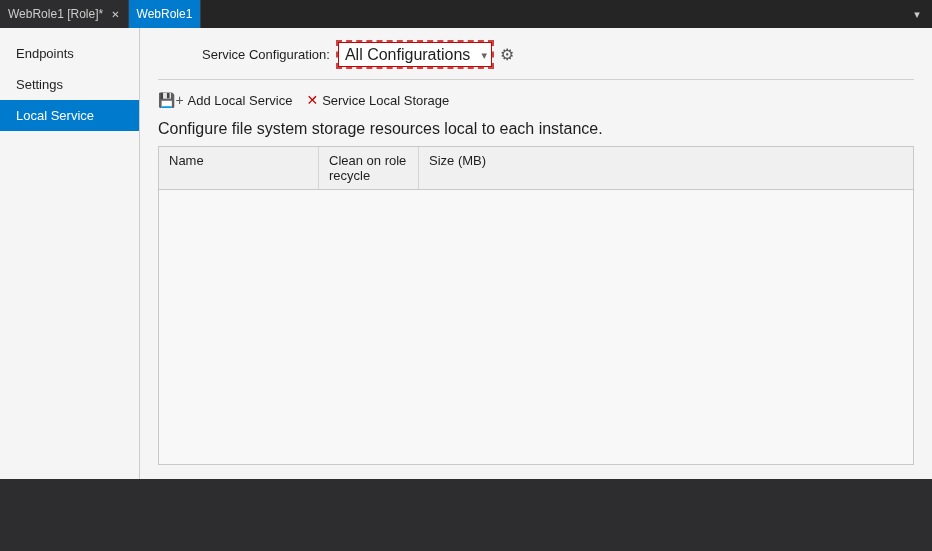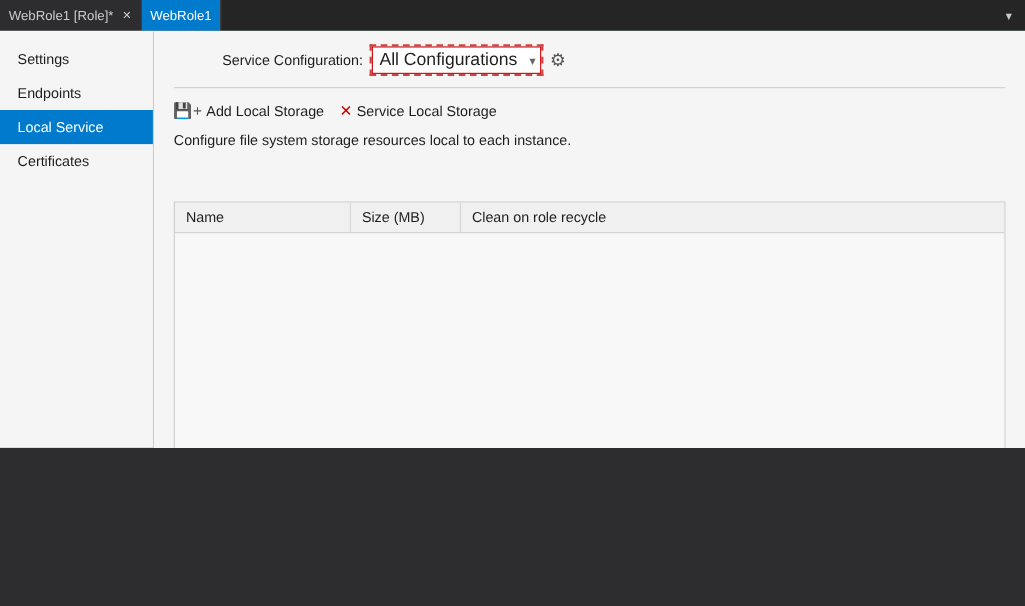--- a/index.html
+++ b/index.html
@@ -7,22 +7,22 @@
       font-family: 'Segoe UI', Arial, sans-serif;
       font-size: 13px;
       background: #2d2d30;
       width: 932px;
       height: 551px;
       overflow: hidden;
     }
 
     .outer-window {
       width: 932px;
-      height: 407px;
-      background: #14532d;
+      height: 479px;
+      background: #7f1d1d;
       display: flex;
       flex-direction: column;
     }
 
     
     .title-bar {
       height: 28px;
       background: #252526;
       display: flex;
       align-items: center;
@@ -203,32 +203,31 @@
       color: #555;
       font-size: 14px;
     }
 
     .toolbar-btn.remove-icon-btn .icon-sym {
       color: #cc0000;
       font-size: 14px;
     }
 
     .description {
-      font-size: 13px;
+      font-size: 16px;
       color: #1e1e1e;
       margin-bottom: 8px;
     }
 
     
     .table-container {
       border: 1px solid #c8c8c8;
       background: #f8f8f8;
       flex: 1;
       min-height: 300px;
-      margin-top: 40px;
     }
 
     .table-header {
       display: grid;
       grid-template-columns: 160px 100px 1fr;
       background: #f0f0f0;
       border-bottom: 1px solid #c8c8c8;
     }
 
     .th {
@@ -265,30 +264,27 @@
     </div>
     <div class="window-controls">
       <div class="win-btn">▾</div>
     </div>
   </div>
 
   <div class="main-area">
 
     <div class="sidebar">
       <div class="sidebar-item">
+        <span>Endpoints</span>
+      </div>
+      <div class="sidebar-item">
         <span>Settings</span>
-      </div>
-      <div class="sidebar-item">
-        <span>Endpoints</span>
       </div>
       <div class="sidebar-item active">
         <span>Local Service</span>
-      </div>
-      <div class="sidebar-item">
-        <span>Certificates</span>
       </div>
     </div>
 
     <div class="content-panel">
 
       <div class="service-config-row">
         <label class="service-config-label">Service Configuration:</label>
         <div class="select-wrapper">
           <select class="service-config-select">
             <option>All Configurations</option>
@@ -297,33 +293,33 @@
           </select>
         </div>
         <span class="config-icon" title="Manage configurations">⚙</span>
       </div>
 
       <hr class="divider">
 
       <div class="toolbar">
         <button class="toolbar-btn add-icon-btn">
           <span class="icon-sym">💾+</span>
-          <span>Add Local Storage</span>
+          <span>Add Local Service</span>
         </button>
         <button class="toolbar-btn remove-icon-btn">
           <span class="icon-sym">✕</span>
           <span>Service Local Storage</span>
         </button>
       </div>
 
       <p class="description">Configure file system storage resources local to each instance.</p>
 
       <div class="table-container">
         <div class="table-header">
           <div class="th">Name</div>
+          <div class="th">Clean on role recycle</div>
           <div class="th">Size (MB)</div>
-          <div class="th">Clean on role recycle</div>
         </div>
         <div class="table-body"></div>
       </div>
     </div>
   </div>
 </div>
 
 </body></html>

